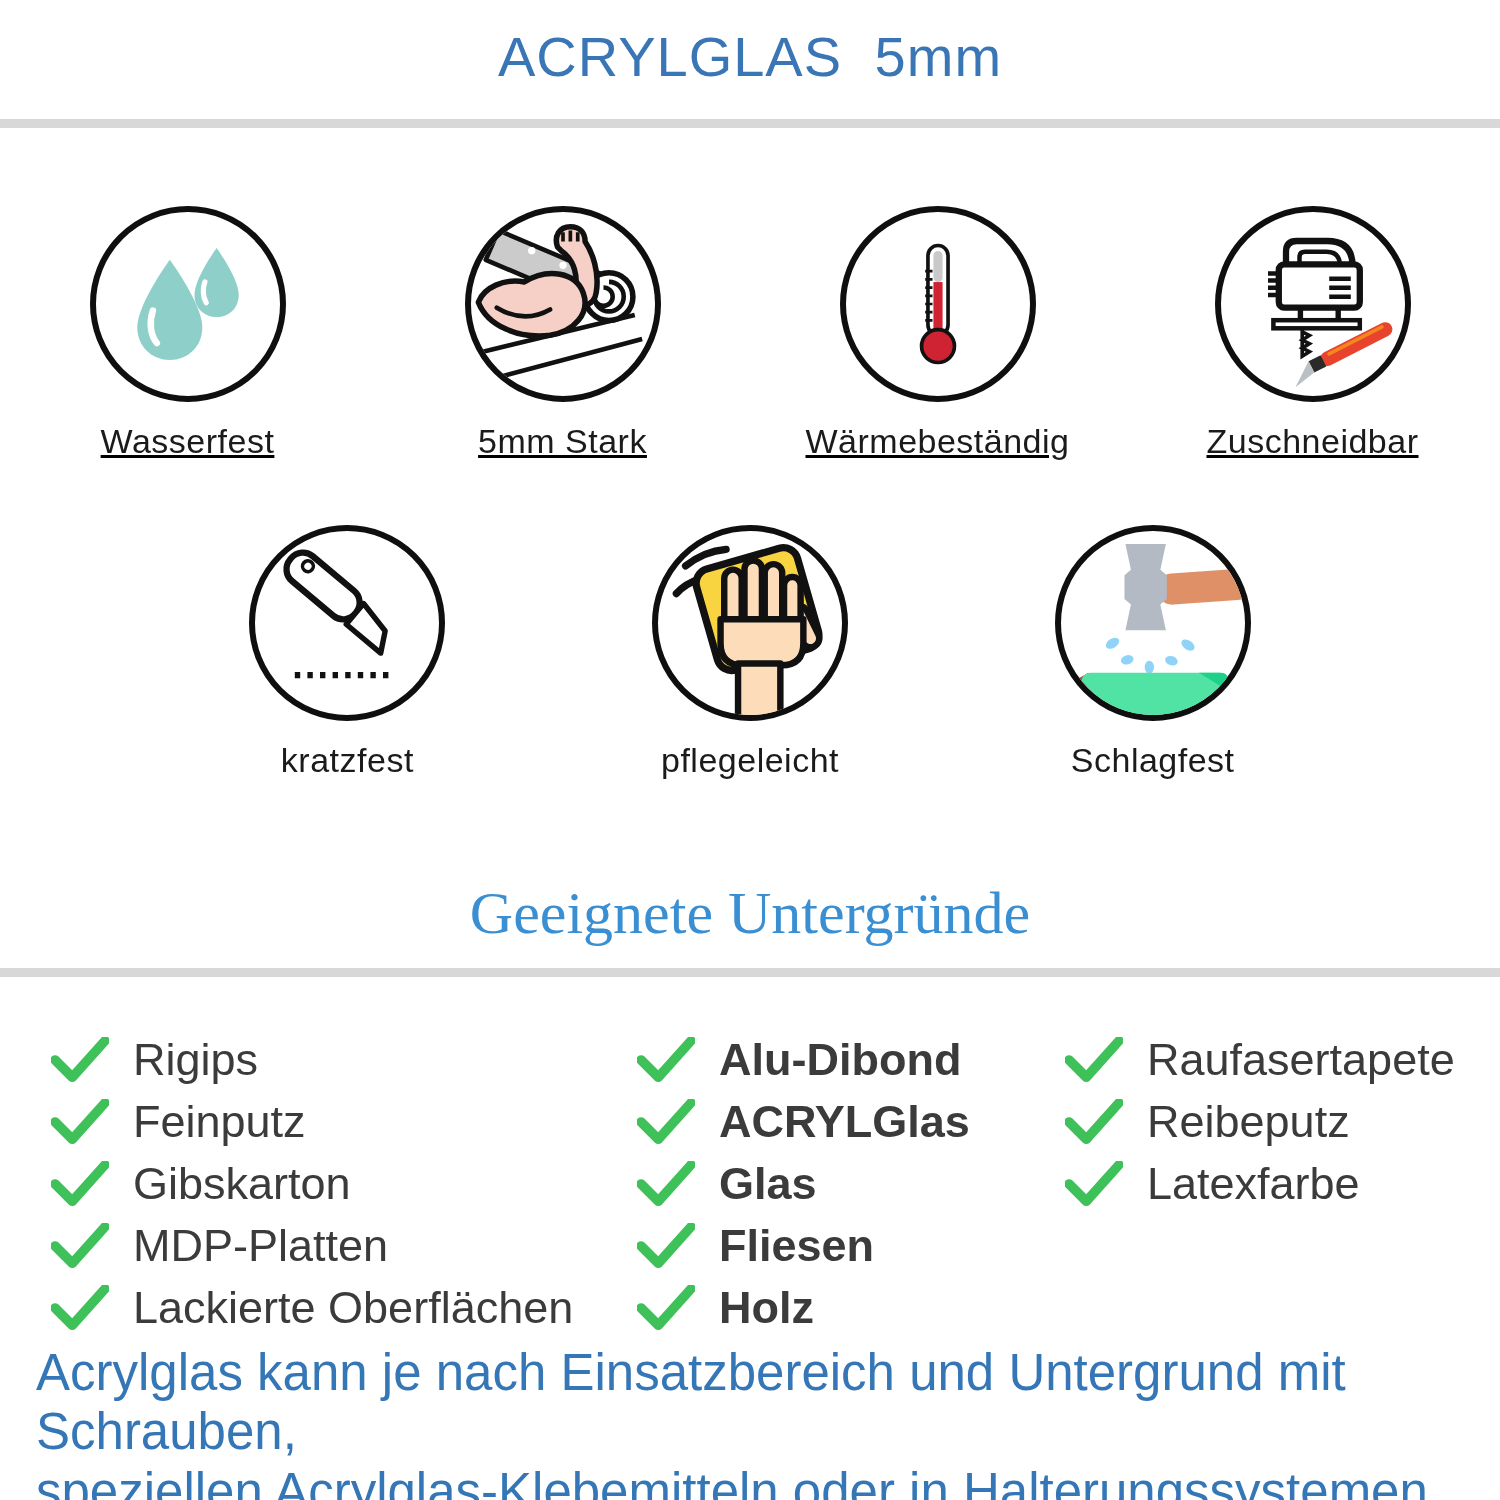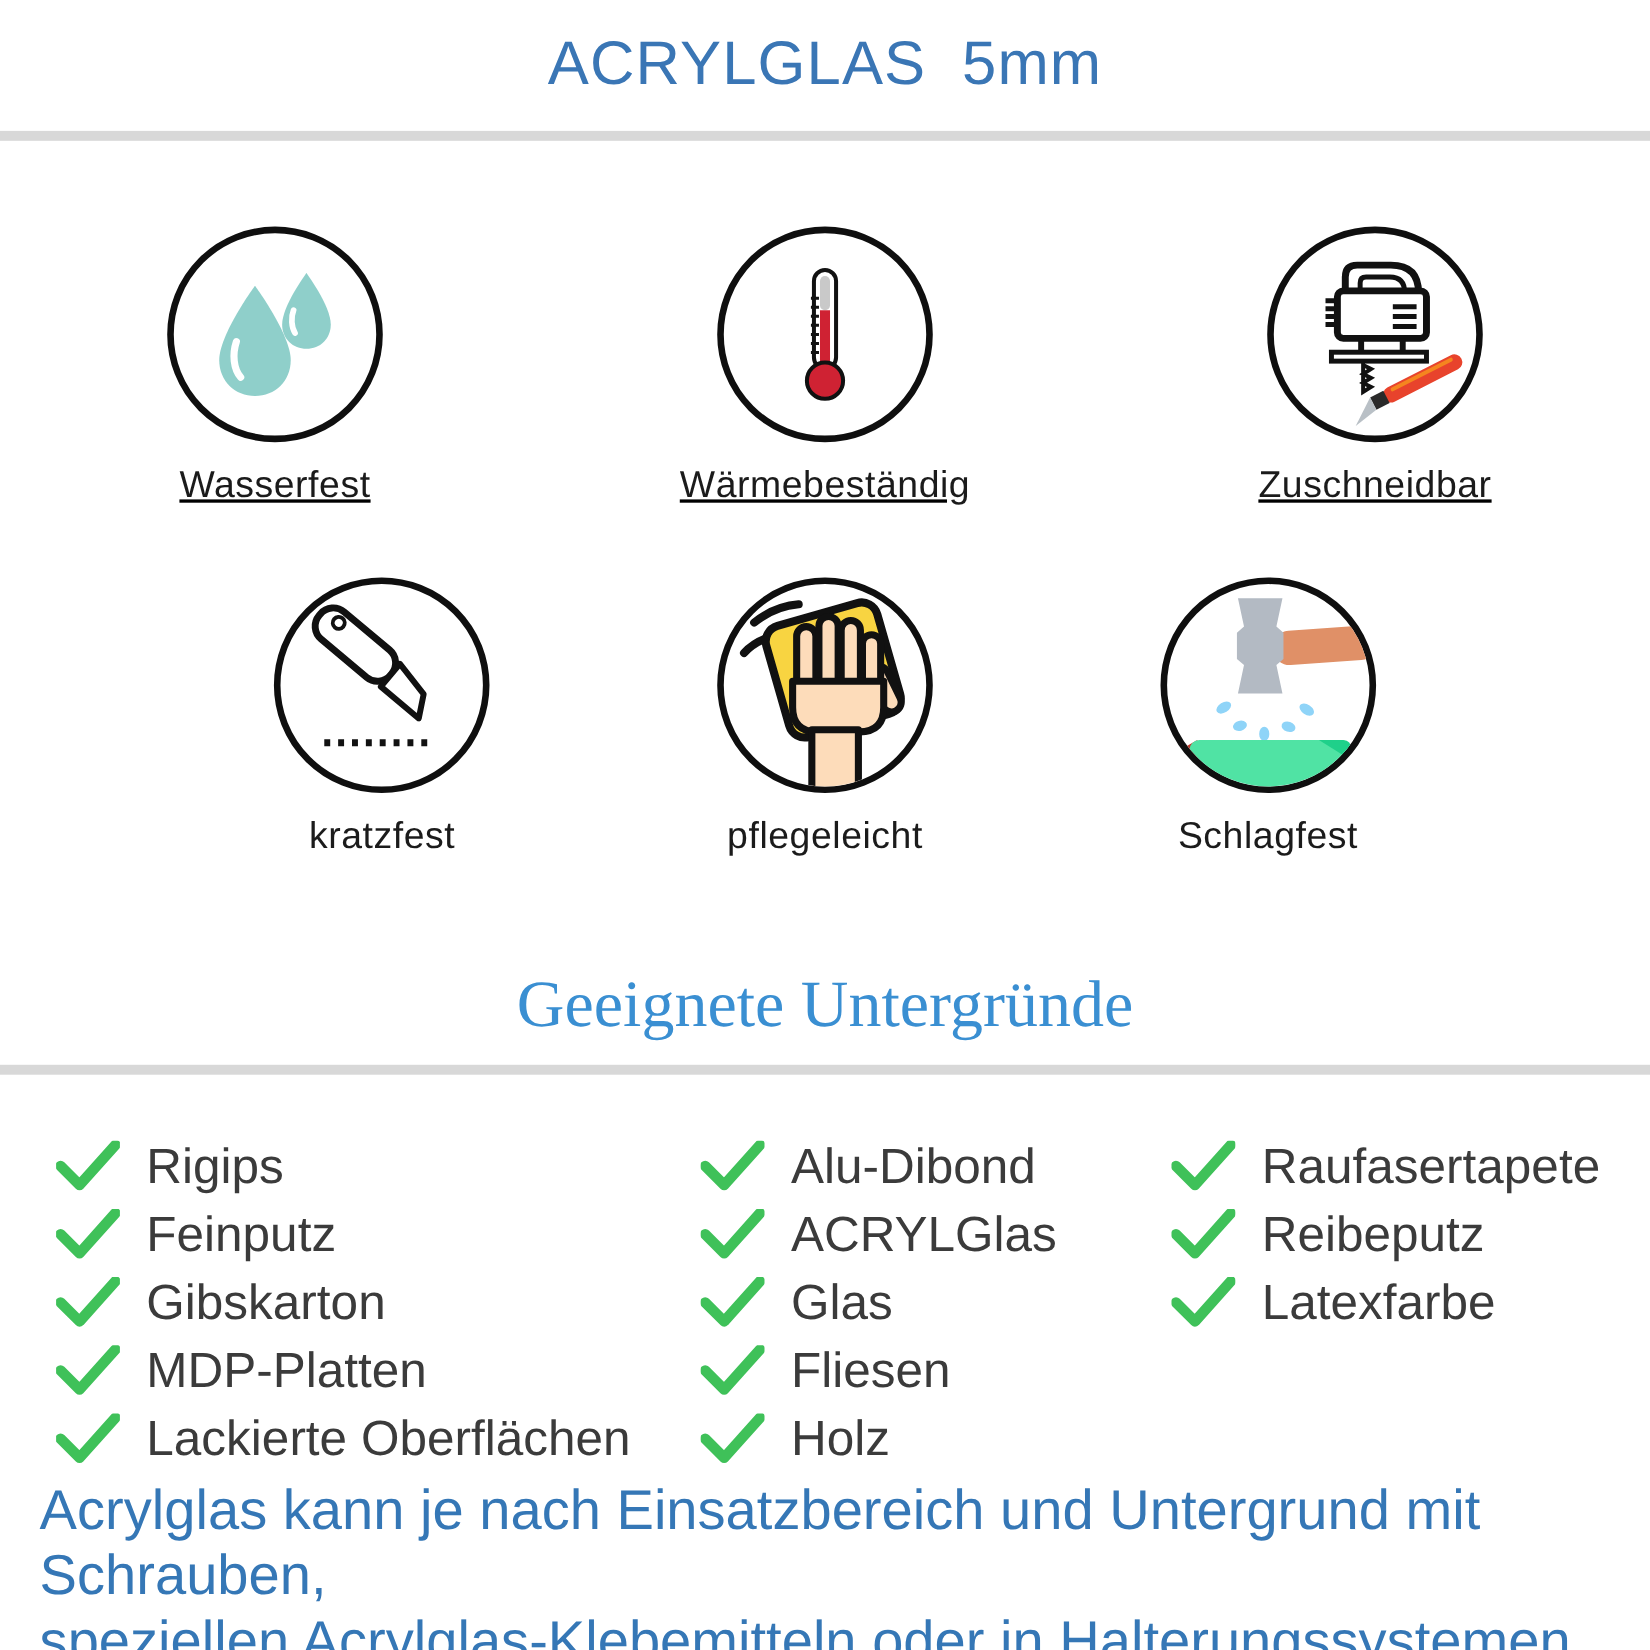--- a/index.html
+++ b/index.html
@@ -33,21 +33,21 @@
   }
 
   .section-title{
     margin-top:100px;text-align:center;
     font-size:60px;line-height:1.1;font-weight:400;color:#3a8fd2;font-family:Liberation Serif, serif;
   }
 
   .substrates{display:flex;margin-top:52px;padding-left:38px;box-sizing:border-box;width:100%;margin-left:13px;}
   .sub-col{display:flex;flex-direction:column;}
   .sub-col.c1{width:586px;}
-  .sub-col.c2{width:428px;}
+  .sub-col.c2{width:428px;font-weight:bold;}
   .sub-col.c3{flex:1;}
   .sub-item{display:flex;align-items:center;height:62px;}
   .check{width:58px;height:46px;margin-right:24px;flex:0 0 auto;}
   .sub-label{font-size:45px;color:#3b3b3b;white-space:nowrap;}
 
   .footer-note{
     margin-top:4px;padding-left:36px;
     font-size:51px;line-height:1.17;color:#3577b6;
   }
 </style>
@@ -64,20 +64,39 @@
       <svg viewBox="0 0 100 100" width="130" height="130">
         <path d="M36 16 C36 16 11 50 11 68 C11 82.5 22 93 36 93 C50 93 61 82.5 61 68 C61 50 36 16 36 16 Z" fill="#8fcfca"></path>
         <path d="M23 55 C20 64 21 74 26 80" stroke="#fff" stroke-width="5" fill="none" stroke-linecap="round"></path>
         <path d="M72 7 C72 7 55 30 55 43 C55 53 62.5 60 72 60 C81.5 60 89 53 89 43 C89 30 72 7 72 7 Z" fill="#8fcfca"></path>
         <path d="M63 33 C61 38 61.5 45 64 49" stroke="#fff" stroke-width="4" fill="none" stroke-linecap="round"></path>
       </svg>
     </div>
     <div class="feature-label">Wasserfest</div>
   </div>
 
+  <div class="feature">
+    <div class="icon-circle">
+      <svg viewBox="0 0 200 200" width="196" height="196">
+        <path d="M30 20 L152 72 L138 104 L16 52 Z" fill="#cbcbcb" stroke="#111" stroke-width="5" stroke-linejoin="round"></path>
+        <circle cx="66" cy="42" r="4" fill="#fff"></circle>
+        <circle cx="100" cy="58" r="4" fill="#fff"></circle>
+        <circle cx="128" cy="72" r="4" fill="#fff"></circle>
+        <circle cx="150" cy="92" r="26" fill="#fff" stroke="#111" stroke-width="6"></circle>
+        <path d="M150 76 a16 16 0 1 1 -16 16 a10 10 0 1 0 10 -10" fill="none" stroke="#111" stroke-width="5"></path>
+        <path d="M4 154 L178 112" stroke="#111" stroke-width="5"></path>
+        <path d="M28 180 L186 138" stroke="#111" stroke-width="5"></path>
+        <path d="M112 92 C118 70 112 52 98 42 L94 38 C90 26 96 16 108 16 C118 16 124 22 124 32 C132 44 140 66 136 88 C135 95 131 99 126 101 Z" fill="#f6cfc6" stroke="#111" stroke-width="6" stroke-linejoin="round"></path>
+        <path d="M100 22 v10 M108 20 v12 M116 22 v10" stroke="#111" stroke-width="4" fill="none"></path>
+        <path d="M8 98 C14 82 36 72 58 76 C84 60 114 66 122 88 C130 110 112 130 86 134 C52 138 18 124 8 98 Z" fill="#f6cfc6" stroke="#111" stroke-width="6" stroke-linejoin="round"></path>
+        <path d="M28 104 Q58 122 86 106" stroke="#111" stroke-width="5" fill="none" stroke-linecap="round"></path>
+      </svg>
+    </div>
+    <div class="feature-label">5mm Stark</div>
+  </div>
 
   <div class="feature">
     <div class="icon-circle">
       <svg viewBox="0 0 100 140" width="92" height="128">
         <rect x="39" y="6" width="22" height="98" rx="11" fill="#fff" stroke="#111" stroke-width="4"></rect>
         <rect x="45" y="12" width="10" height="34" rx="5" fill="#c9c9c9"></rect>
         <rect x="45" y="46" width="10" height="58" fill="#cf2233"></rect>
         <circle cx="50" cy="116" r="18" fill="#cf2233" stroke="#111" stroke-width="4"></circle>
         <path d="M36 34 h8 M36 43 h8 M36 52 h8 M36 61 h8 M36 70 h8 M36 79 h8 M36 88 h8" stroke="#111" stroke-width="3"></path>
       </svg>

